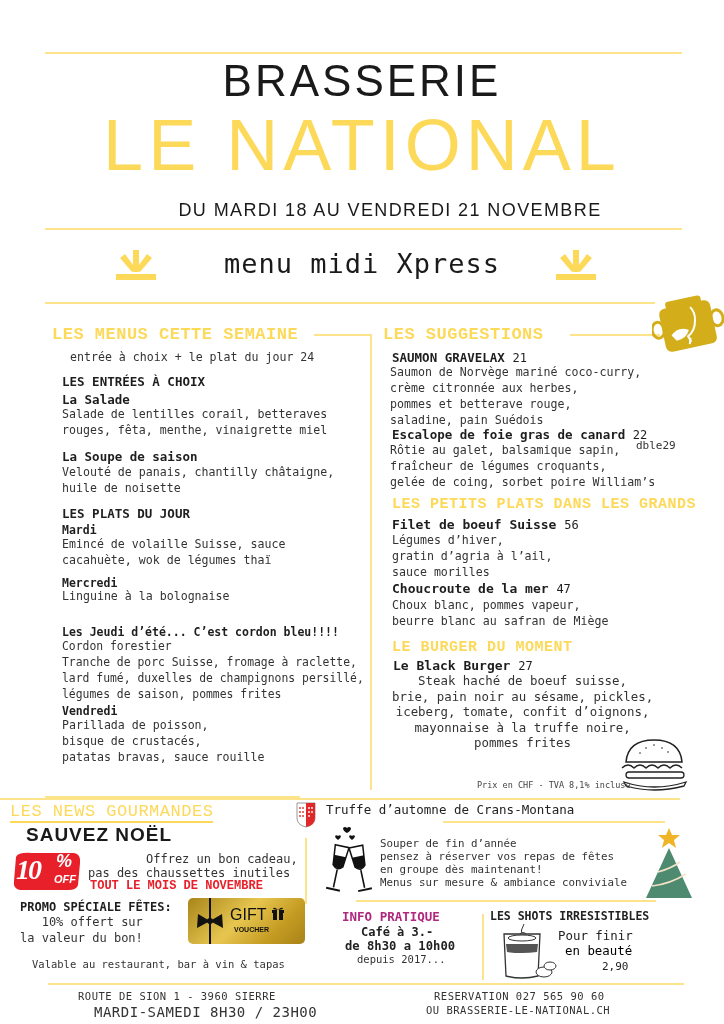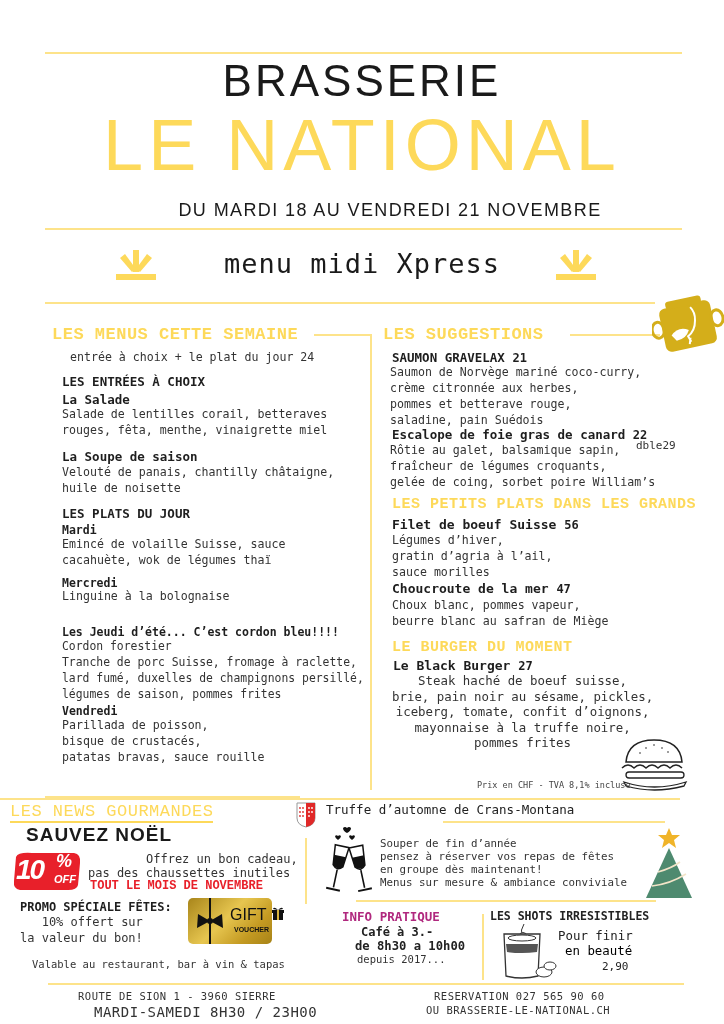--- a/index.html
+++ b/index.html
@@ -15,21 +15,21 @@
   .brand-name { left: 0; width: 724px; top: 104px; text-align: center; font-family: "Liberation Sans", sans-serif; font-size: 72px; letter-spacing: 5px; color: #fdd95a; }
   .dates { left: 0; width: 780px; top: 200px; text-align: center; font-family: "Liberation Sans", sans-serif; font-size: 18px; letter-spacing: 1.4px; color: #1a1a1a; }
   .xpress { left: 0; width: 724px; top: 248px; text-align: center; font-size: 27px; color: #1a1a1a; letter-spacing: 1px; }
   .burst { width: 40px; height: 30px; }
 
   
   .sec-h { font-family: "Liberation Mono", "DejaVu Sans Mono", monospace; font-weight: bold; color: #fdd95a; font-size: 17px; letter-spacing: 0.5px; }
   .sub-h { font-weight: bold; font-size: 12.5px; color: #1e1e1e; }
   .item-h { font-weight: bold; font-size: 12.5px; color: #1e1e1e; }
   .txt { font-size: 11.6px; line-height: 16px; color: #333; white-space: pre-line; }
-  .price { font-weight: bold; font-size: 12px; text-align: center; }
+  .price { font-weight: normal; font-size: 12px; text-align: center; }
 </style>
 </head>
 <body>
 
 <div class="hline" style="left:45px; top:52px; width:637px;"></div>
 <div class="abs brand-top">BRASSERIE</div>
 <div class="abs brand-name">LE NATIONAL</div>
 <div class="abs dates">DU MARDI 18 AU VENDREDI 21 NOVEMBRE</div>
 <div class="hline" style="left:45px; top:228px; width:637px;"></div>
 
@@ -150,34 +150,34 @@
 
 <div class="hline" style="left:45px; top:796px; width:255px;"></div>
 <div class="abs sec-h" style="left:10px; top:802px; font-size:17px; font-weight:normal; border-bottom:2px solid #fdd95a; padding-bottom:0px; line-height:19px;">LES NEWS GOURMANDES</div>
 
 <div class="abs" style="left:26px; top:824px; font-family:'Liberation Sans', sans-serif; font-weight:bold; font-size:19px; letter-spacing:1px; color:#1a1a1a;">SAUVEZ NOËL</div>
 
 <div class="abs" style="left:12px; top:851px; width:70px; height:40px;">
   <svg width="70" height="40" viewBox="0 0 70 40">
     <path d="M4 6 Q6 1 20 2 L62 2 Q69 3 68 12 L66 34 Q65 39 56 39 L8 39 Q1 38 2 30 Z" fill="#e8202a"></path>
   </svg>
-  <div class="abs" style="left:4px; top:3px; font-family:Liberation Sans, sans-serif; font-weight:bold; font-style:italic; font-size:28px; color:#fff; letter-spacing:-2px;">10</div>
+  <div class="abs" style="left:4px; top:3px; font-family:Liberation Serif, serif; font-weight:bold; font-style:italic; font-size:28px; color:#fff; letter-spacing:-2px;">10</div>
   <div class="abs" style="left:44px; top:0px; font-family:'Liberation Sans', sans-serif; font-weight:bold; font-style:italic; font-size:18px; color:#fff;">%</div>
   <div class="abs" style="left:42px; top:22px; font-family:'Liberation Sans', sans-serif; font-weight:bold; font-style:italic; font-size:11px; color:#fff;">OFF</div>
 </div>
 
 <div class="abs txt" style="left:146px; top:851px; font-size:12px;">Offrez un bon cadeau,</div>
 <div class="abs txt" style="left:88px; top:865px; font-size:12px;">pas des chaussettes inutiles</div>
 <div class="abs" style="left:90px; top:879px; font-size:12px; font-weight:bold; color:#e8202a; font-family:'Liberation Mono', monospace;">TOUT LE MOIS DE NOVEMBRE</div>
 
 <div class="abs sub-h" style="left:20px; top:900px; font-size:12px;">PROMO SPÉCIALE FÊTES:</div>
 <div class="abs txt" style="left:20px; top:914px; font-size:12px; line-height:16px;text-align:right;">10% offert sur
 la valeur du bon!</div>
 
-<div class="abs" style="left:188px; top:898px; width:84px; height:46px; border-radius:5px; background:linear-gradient(135deg,#a8851a,#e7c650 45%,#c49a22 75%,#a78318);">
+<div class="abs" style="left:188px; top:898px; width:117px; height:46px; border-radius:5px; background:linear-gradient(135deg,#a8851a,#e7c650 45%,#c49a22 75%,#a78318);">
   <div class="abs" style="left:21px; top:0; width:2px; height:46px; background:#111;"></div>
   <svg class="abs" style="left:8px; top:14px; width:28px; height:18px;" viewBox="0 0 28 18">
     <path d="M14 9 L2 2 L1 16 Z M14 9 L26 2 L27 16 Z" fill="#111"></path>
     <circle cx="14" cy="9" r="3" fill="#111"></circle>
   </svg>
   <div class="abs" style="left:42px; top:8px; font-family:'Liberation Sans', sans-serif; font-size:16px; font-stretch:condensed; color:#111;">GIFT</div>
   <svg class="abs" style="left:84px; top:8px; width:12px; height:14px;" viewBox="0 0 12 14">
     <rect x="0" y="4" width="12" height="3" fill="#111"></rect>
       <rect x="1" y="7" width="10" height="7" fill="#111"></rect>
     <rect x="5" y="4" width="2" height="10" fill="#d9b33c"></rect>
@@ -240,21 +240,21 @@
   <polygon points="25,4 28,11 36,11 30,16 32,24 25,19 18,24 20,16 14,11 22,11" fill="#f0b429"></polygon>
   <polygon points="25,24 48,74 2,74" fill="#4e8a6f"></polygon>
   <path d="M14 48 Q28 44 36 38" fill="none" stroke="#f3e4c8" stroke-width="1.6"></path>
   <path d="M8 62 Q26 60 42 50" fill="none" stroke="#f3e4c8" stroke-width="1.6"></path>
 </svg>
 
 <div class="hline" style="left:356px; top:900px; width:300px;"></div>
 
 <div class="abs" style="left:342px; top:909px; font-size:12.5px; font-weight:bold; color:#b0287e;">INFO PRATIQUE</div>
 <div class="abs" style="left:361px; top:925px; font-size:12px; font-weight:bold; color:#222;">Café à 3.-</div>
-<div class="abs" style="left:355px; top:939px; font-size:12.2px; font-weight:bold; color:#222;">de 8h30 a 10h00</div>
+<div class="abs" style="left:345px; top:939px; font-size:12.2px; font-weight:bold; color:#222;">de 8h30 a 10h00</div>
 <div class="abs" style="left:357px; top:953px; font-size:10.5px; color:#333;">depuis 2017...</div>
 
 <div class="vline" style="left:482px; top:914px; height:66px;"></div>
 
 <div class="abs" style="left:490px; top:909px; font-size:11.5px; font-weight:bold; color:#222;">LES SHOTS IRRESISTIBLES</div>
 <svg class="abs" style="left:496px; top:922px; width:62px; height:60px;" viewBox="0 0 62 60">
   <path d="M28 2 Q24 8 26 14" fill="none" stroke="#333" stroke-width="1"></path>
   <circle cx="27" cy="14" r="3.5" fill="#fff" stroke="#333"></circle>
   <path d="M8 12 L44 12 L42 54 Q26 58 10 54 Z" fill="#fff" stroke="#333" stroke-width="1.3"></path>
   <path d="M10 22 L42 22 L41 30 Q26 32 11 30 Z" fill="#555"></path>

